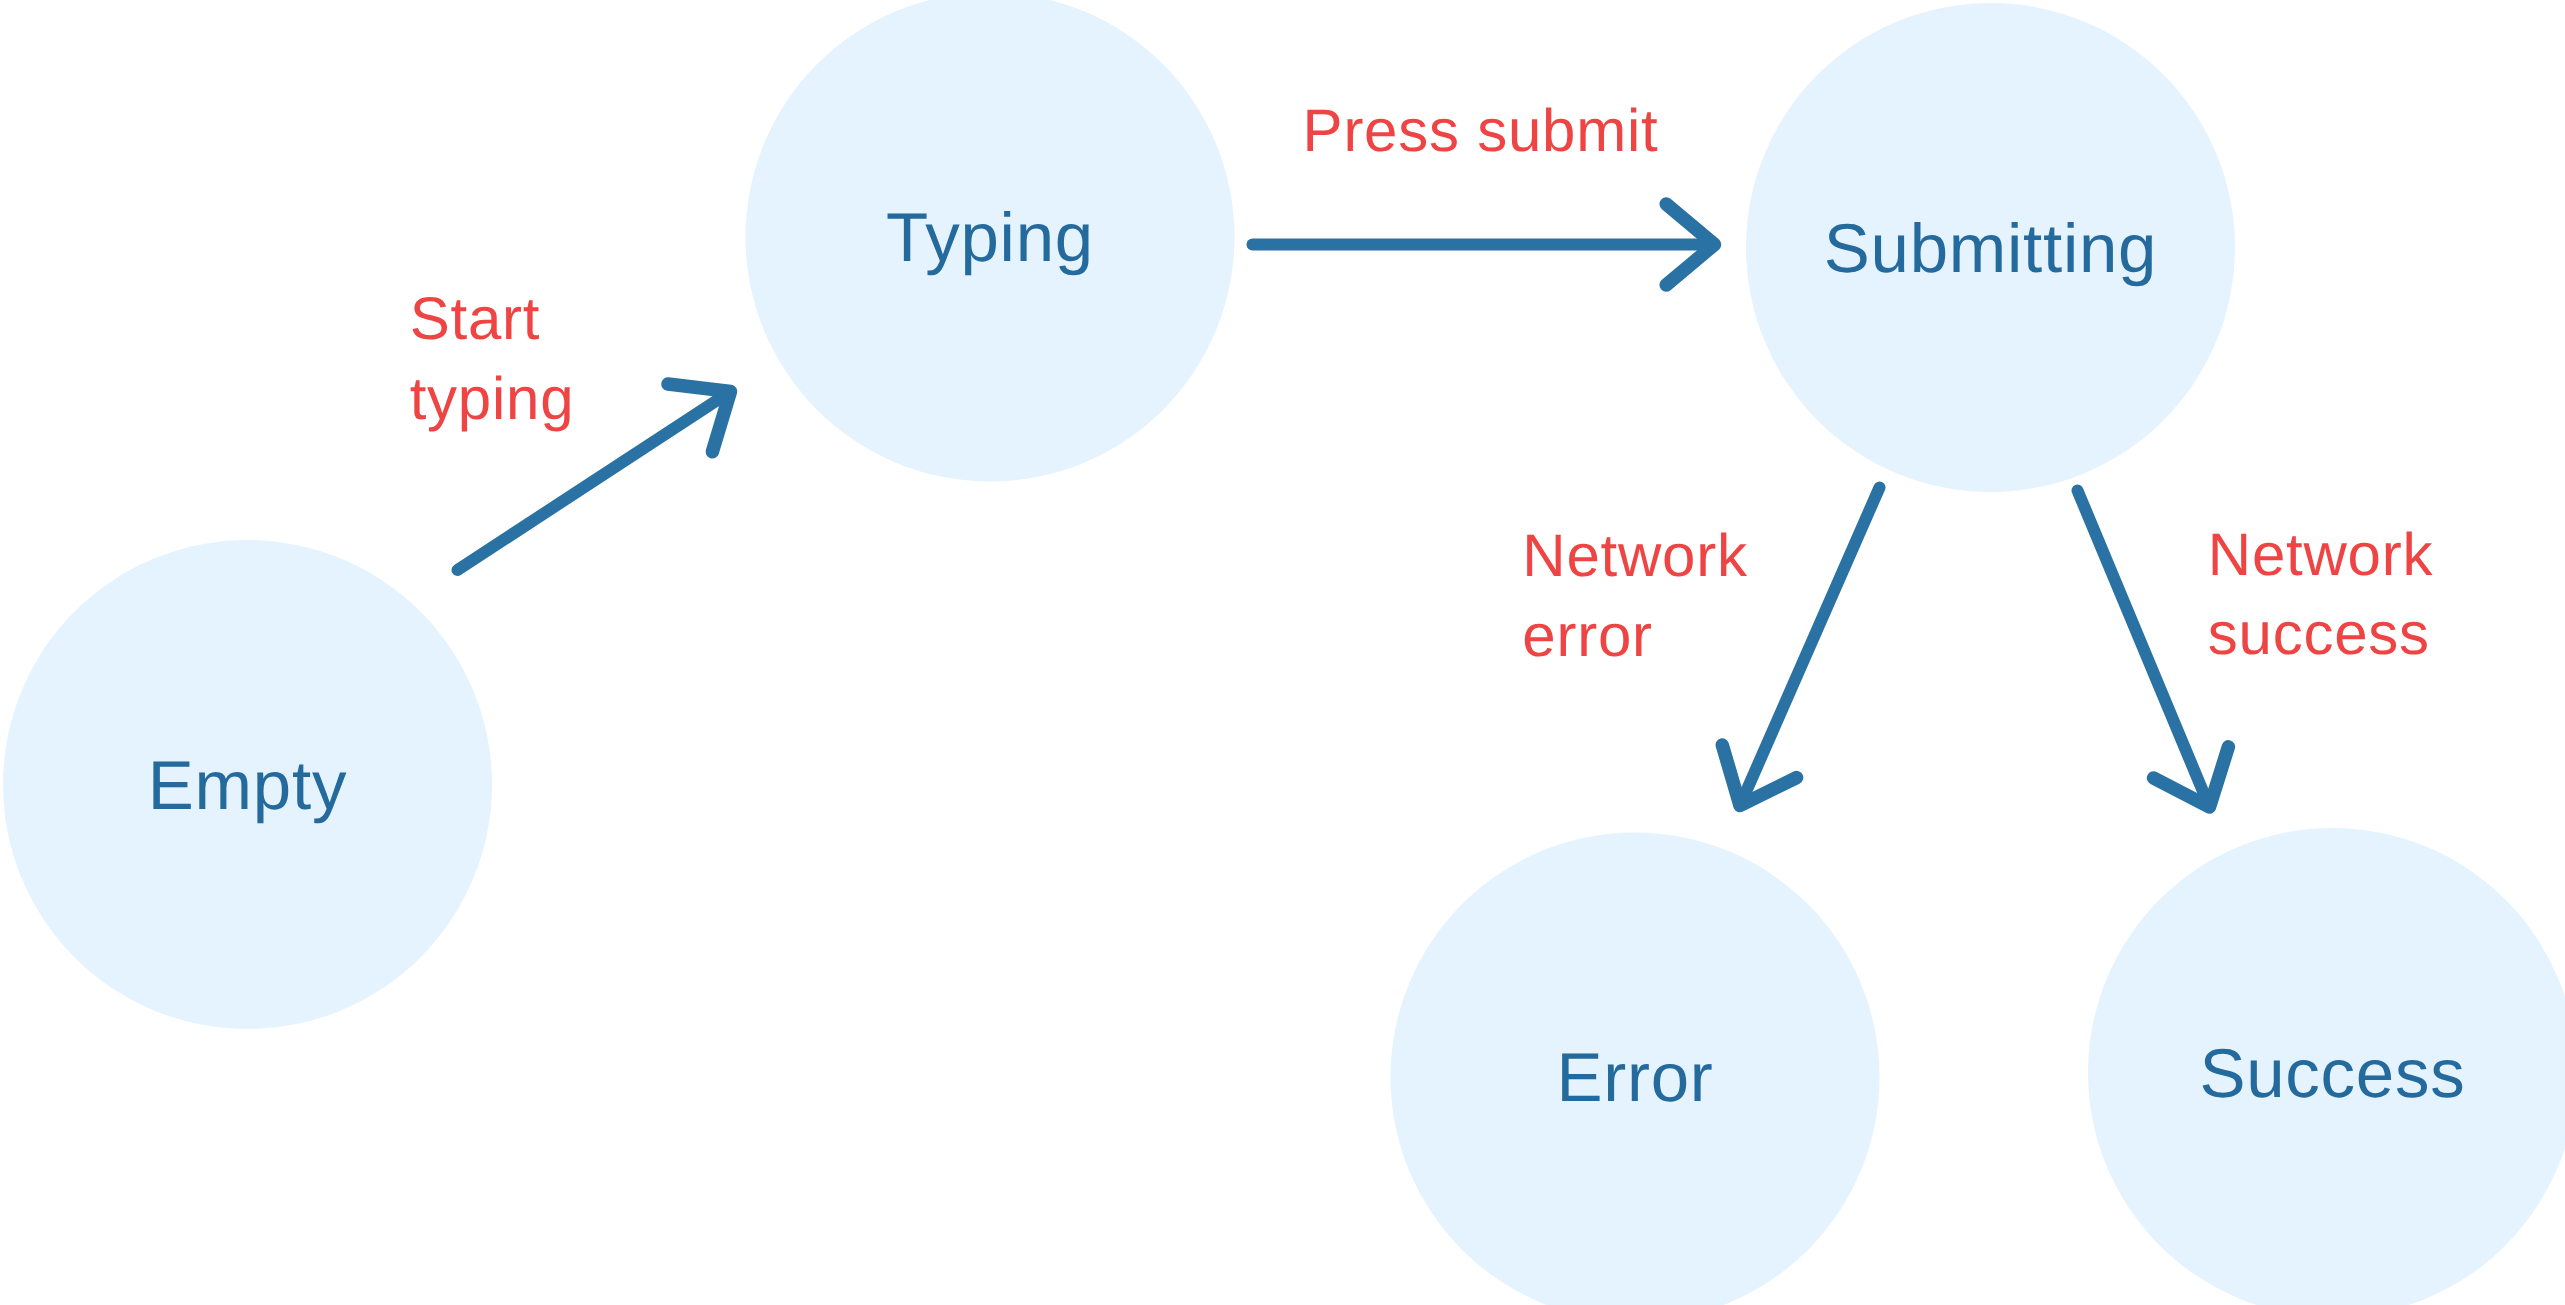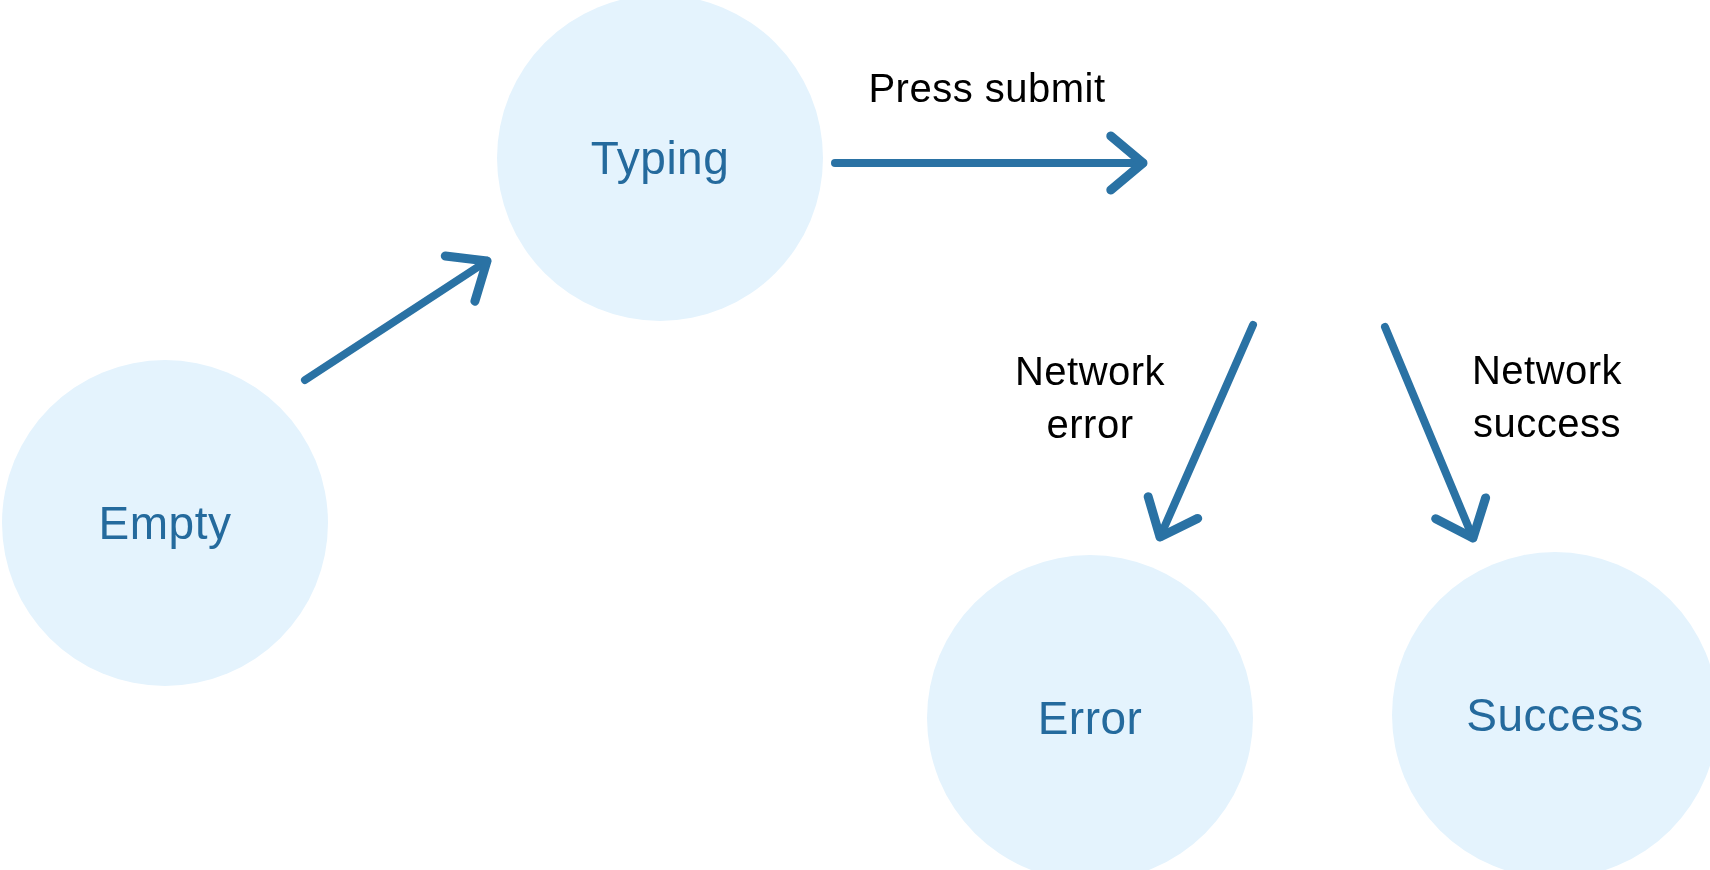--- a/index.html
+++ b/index.html
@@ -41,24 +41,23 @@
   }
   .node-empty      { left: 2px;    top: 360px; }
   .node-typing     { left: 497px;  top: -5px;  }
   .node-submitting { left: 1164px; top: 2px;   }
   .node-error      { left: 927px;  top: 555px; }
   .node-success    { left: 1392px; top: 552px; }
 
   .edge-label {
     position: absolute;
     transform: translate(-50%, -50%);
-    color: #000000;
+    color: #ef4444;
     font-size: 40px;
     line-height: 53px;
-    text-align: center;
     white-space: pre-line;
     letter-spacing: 0.5px;
   }
   .label-start-typing    { left: 328px;  top: 240px; }
   .label-press-submit    { left: 987px;  top: 88px;  }
   .label-network-error   { left: 1090px; top: 398px; }
   .label-network-success { left: 1547px; top: 397px; }
 </style>
 </head>
 <body>
@@ -89,29 +88,34 @@
   </svg>
 
   <div class="node node-empty">
     <span>Empty</span>
   </div>
 
   <div class="node node-typing">
     <span>Typing</span>
   </div>
 
+  <div class="node node-submitting">
+    <span>Submitting</span>
+  </div>
 
   <div class="node node-error">
     <span>Error</span>
   </div>
 
   <div class="node node-success">
     <span>Success</span>
   </div>
 
+  <div class="edge-label label-start-typing">Start
+typing</div>
 
   <div class="edge-label label-press-submit">Press submit</div>
 
   <div class="edge-label label-network-error">Network
 error</div>
 
   <div class="edge-label label-network-success">Network
 success</div>
 
 </div>

